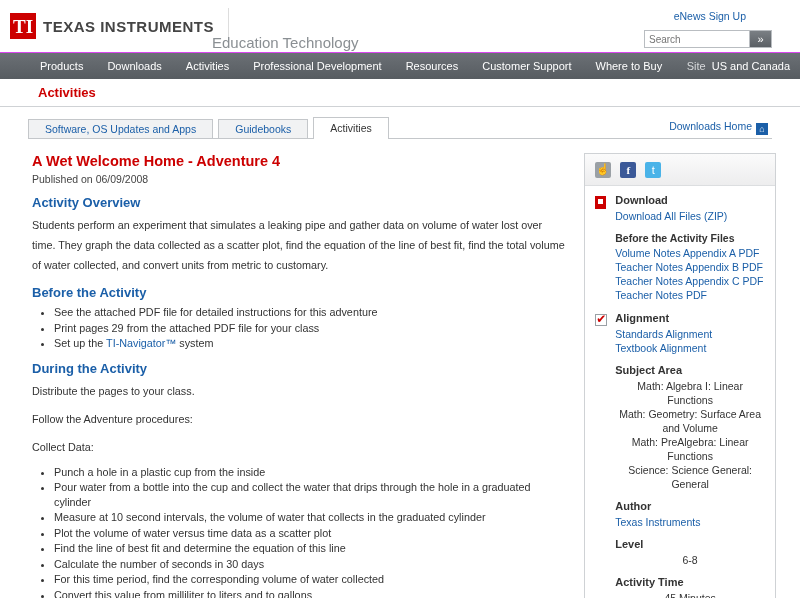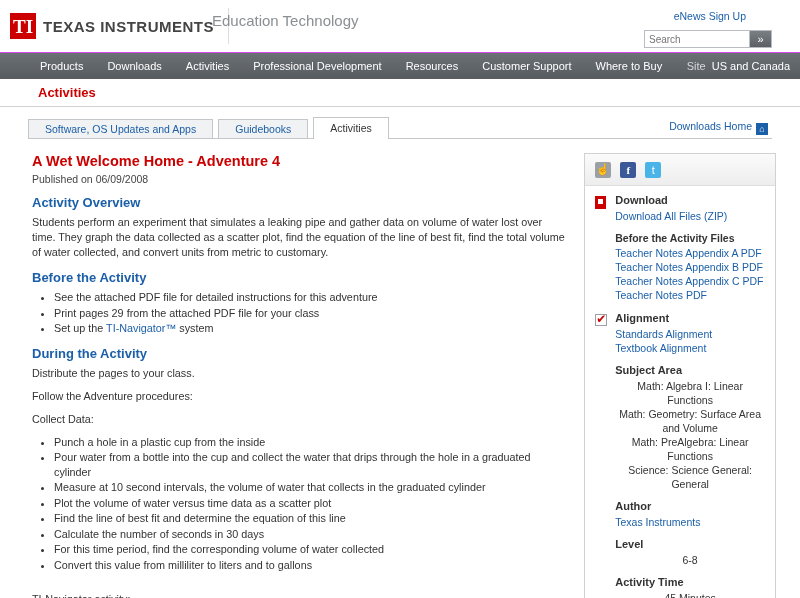--- a/index.html
+++ b/index.html
@@ -45,21 +45,21 @@
   }
   .ti-name {
     font-family: "Liberation Sans", sans-serif;
     font-weight: bold;
     font-size: 15px;
     letter-spacing: 0.5px;
     color: #444444;
   }
   .edu-tech {
     position: absolute;
-    left: 212px; top: 12px;
+    left: 212px; top: 34px;
     font-size: 15px;
     color: #8a8f93;
   }
   .enews {
     position: absolute;
     right: 54px; top: 10px;
     font-size: 10.5px;
     color: #1b5fa8;
   }
   .search-box {
@@ -207,21 +207,21 @@
     margin-bottom: 10px;
   }
   h2.sec {
     color: #1b5fa8;
     font-size: 13px;
     font-weight: bold;
     margin: 10px 0 5px 0;
   }
   .para {
     font-size: 10.8px;
-    line-height: 15px;
+    line-height: 20px;
     margin: 0 0 8px 0;
     color: #333;
   }
   ul.bul {
     margin: 2px 0 6px 0;
     padding-left: 22px;
   }
   ul.bul li {
     font-size: 10.8px;
     line-height: 14.5px;
@@ -403,21 +403,21 @@
       <div class="side-inner">
 
         <div class="side-row">
           <div class="side-icon">
             <div class="dl-icon"></div>
           </div>
           <div style="flex:1;">
             <div class="side-h">Download</div>
             <a class="side-link" href="#">Download All Files (ZIP)</a>
             <div class="side-sub">Before the Activity Files</div>
-            <a class="side-link" href="#">Teacher Notes Appendix A PDF</a>
+            <a class="side-link" href="#">Volume Notes Appendix A PDF</a>
             <a class="side-link" href="#">Teacher Notes Appendix B PDF</a>
             <a class="side-link" href="#">Teacher Notes Appendix C PDF</a>
             <a class="side-link" href="#">Teacher Notes PDF</a>
           </div>
         </div>
 
         <div class="side-row" style="margin-top:10px;">
           <div class="side-icon">
             <div class="check-icon"></div>
           </div>

